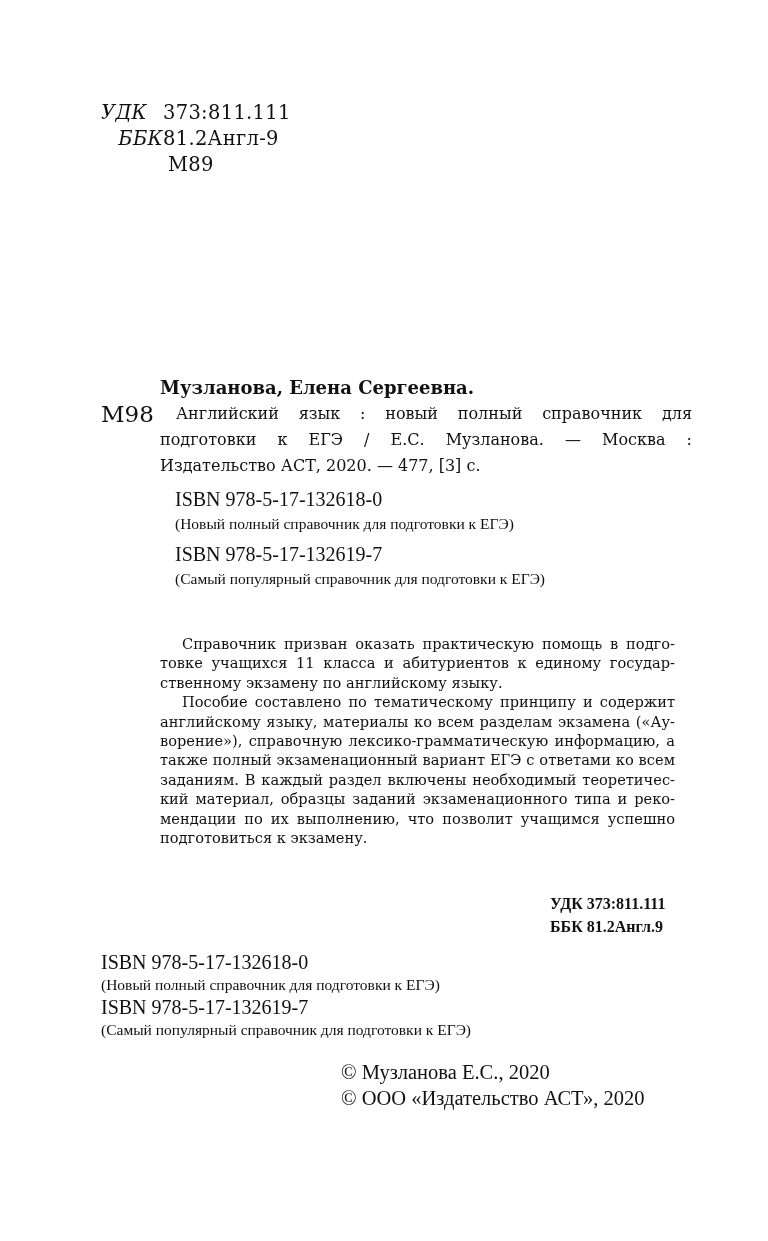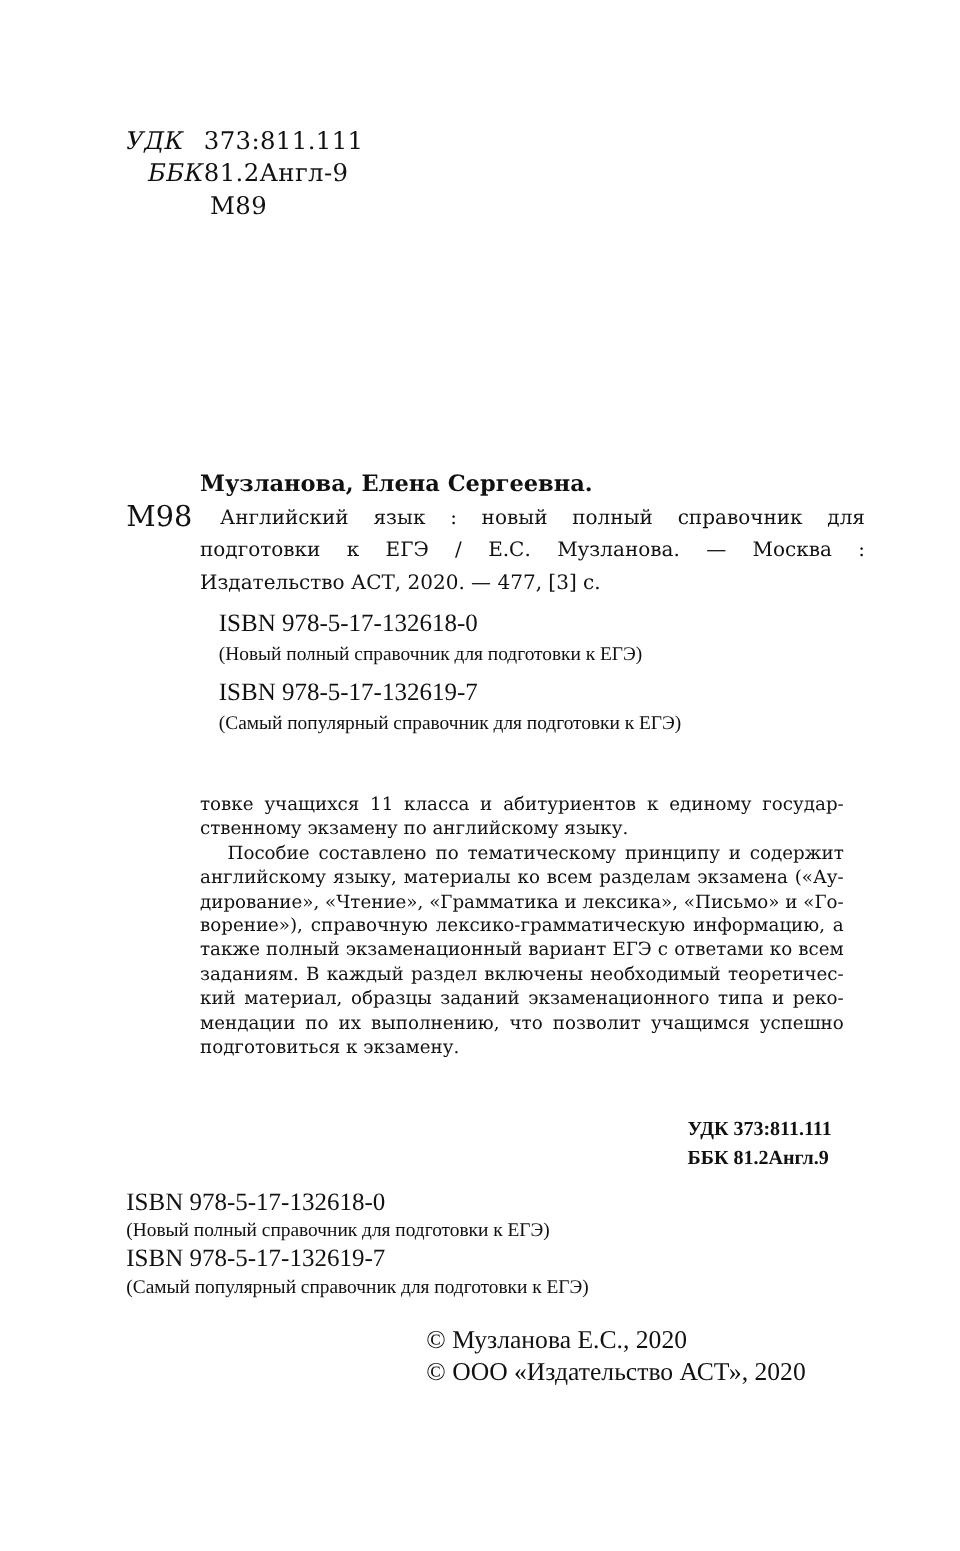--- a/index.html
+++ b/index.html
@@ -114,25 +114,25 @@
   <span class="line">подготовки к ЕГЭ / Е.С. Музланова. — Москва :</span>
   <span class="line last">Издательство АСТ, 2020. — 477, [3] с.</span>
 </div>
 
 <div class="abs isbn-big" style="left:175px; top:487px;">ISBN 978-5-17-132618-0</div>
 <div class="abs isbn-note" style="left:175px; top:513px;">(Новый полный справочник для подготовки к ЕГЭ)</div>
 <div class="abs isbn-big" style="left:175px; top:542px;">ISBN 978-5-17-132619-7</div>
 <div class="abs isbn-note" style="left:175px; top:568px;">(Самый популярный справочник для подготовки к ЕГЭ)</div>
 
 <div class="abs annot" style="left:160px; top:634px;">
+  <span class="line indent">Справочник призван оказать практическую помощь в подго-</span>
   <span class="line">товке учащихся 11 класса и абитуриентов к единому государ-</span>
   <span class="line last">ственному экзамену по английскому языку.</span>
   <span class="line indent">Пособие составлено по тематическому принципу и содержит</span>
   <span class="line">английскому языку, материалы ко всем разделам экзамена («Ау-</span>
-  <span class="line">дирование», «Чтение», «Грамматика и лексика», «Письмо» и «Го-</span>
   <span class="line">ворение»), справочную лексико-грамматическую информацию, а</span>
   <span class="line">также полный экзаменационный вариант ЕГЭ с ответами ко всем</span>
   <span class="line">заданиям. В каждый раздел включены необходимый теоретичес-</span>
   <span class="line">кий материал, образцы заданий экзаменационного типа и реко-</span>
   <span class="line">мендации по их выполнению, что позволит учащимся успешно</span>
   <span class="line last">подготовиться к экзамену.</span>
 </div>
 
 <div class="abs udk-right" style="left:550px; top:892px;">УДК 373:811.111</div>
 <div class="abs udk-right" style="left:550px; top:915px;text-align:right;">ББК 81.2Англ.9</div>

